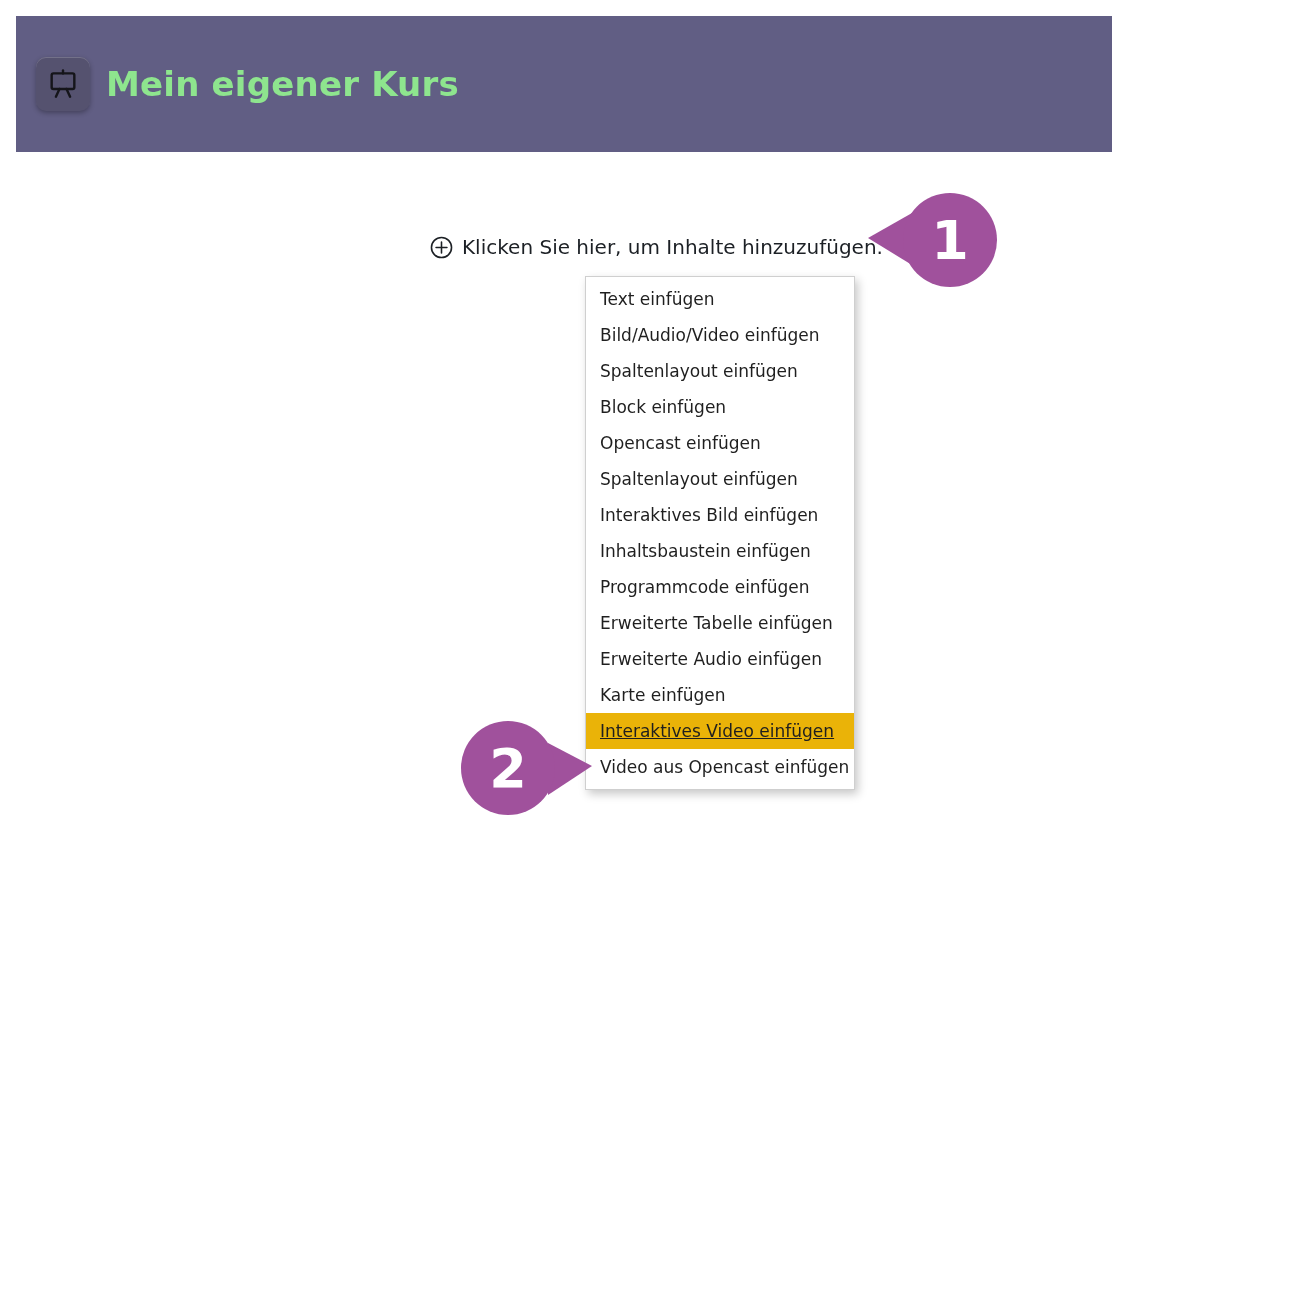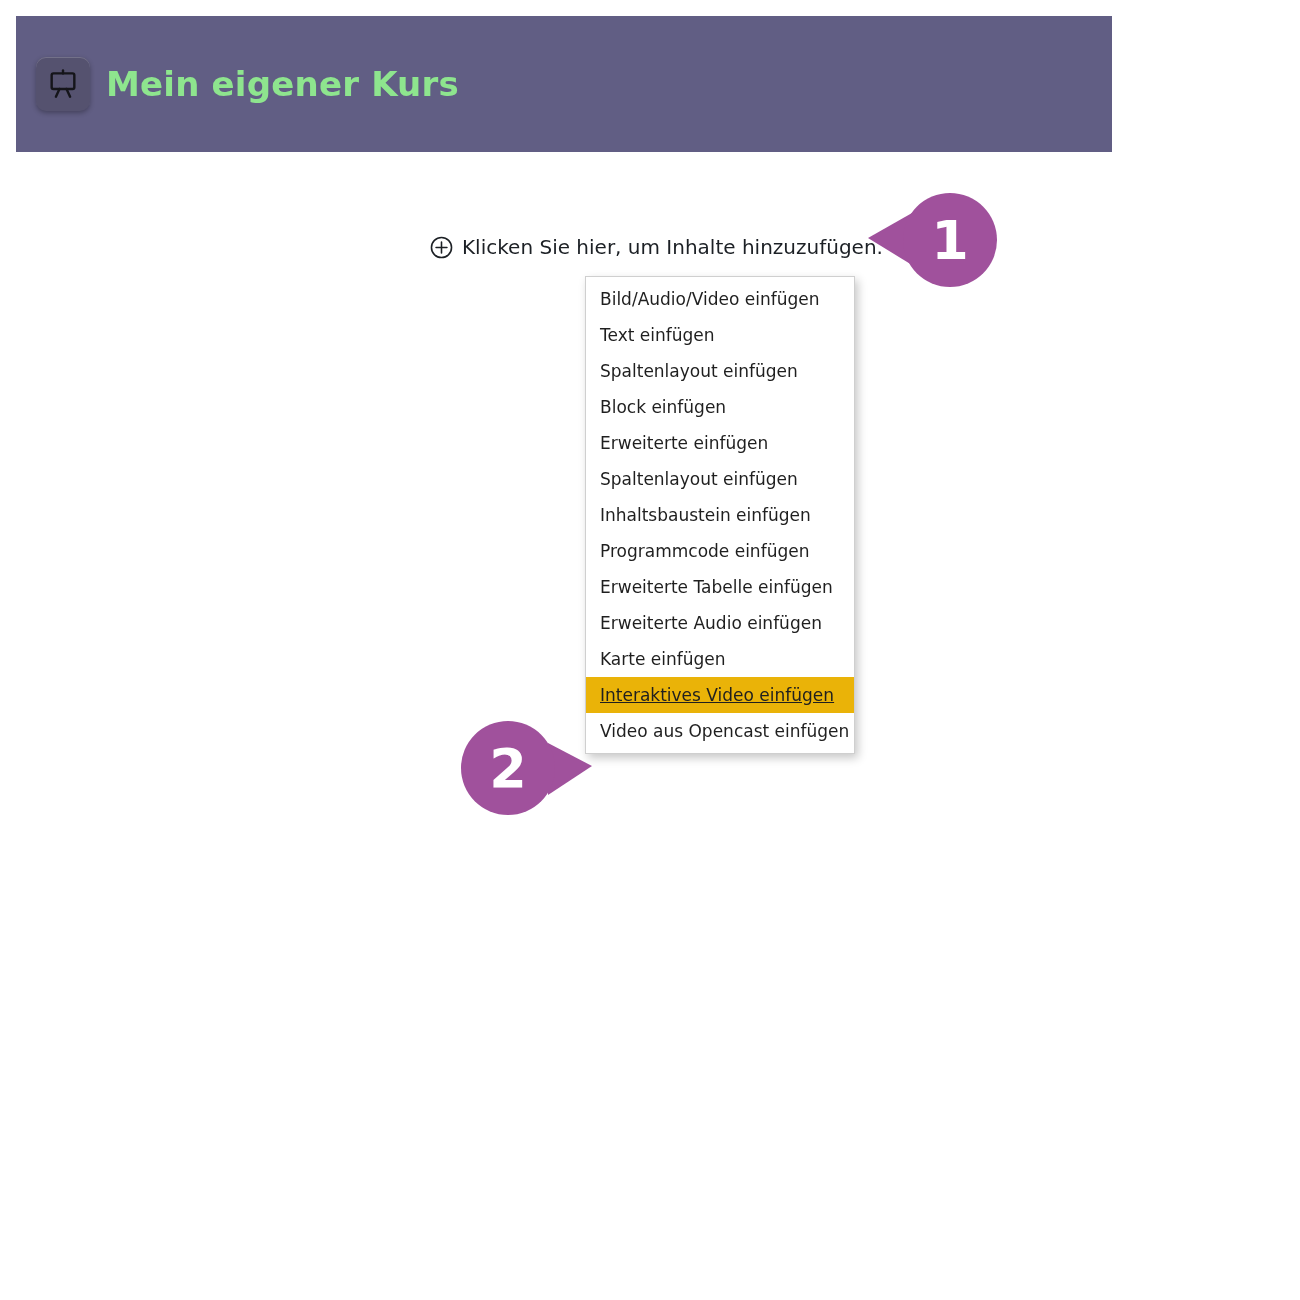--- a/index.html
+++ b/index.html
@@ -70,26 +70,27 @@
       <g fill="none" stroke="#1c2025" stroke-width="1.5" stroke-linecap="round">
         <circle cx="11" cy="11" r="9.6"></circle>
         <path d="M11 5.8 L11 16.2"></path>
         <path d="M5.8 11 L16.2 11"></path>
       </g>
     </svg>
     <span>Klicken Sie hier, um Inhalte hinzuzufügen.</span>
   </div>
 
   <div class="menu">
+    <div class="menu-item">Text einfügen</div>
     <div class="menu-item">Bild/Audio/Video einfügen</div>
-    <div class="menu-item">Text einfügen</div>
     <div class="menu-item">Spaltenlayout einfügen</div>
     <div class="menu-item">Block einfügen</div>
-    <div class="menu-item">Erweiterte einfügen</div>
+    <div class="menu-item">Opencast einfügen</div>
     <div class="menu-item">Spaltenlayout einfügen</div>
+    <div class="menu-item">Interaktives Bild einfügen</div>
     <div class="menu-item">Inhaltsbaustein einfügen</div>
     <div class="menu-item">Programmcode einfügen</div>
     <div class="menu-item">Erweiterte Tabelle einfügen</div>
     <div class="menu-item">Erweiterte Audio einfügen</div>
     <div class="menu-item">Karte einfügen</div>
     <div class="menu-item highlighted">Interaktives Video einfügen</div>
     <div class="menu-item">Video aus Opencast einfügen</div>
   </div>
 
   <svg class="callout" style="left:858px; top:188px;" width="142" height="104" viewBox="0 0 142 104">

